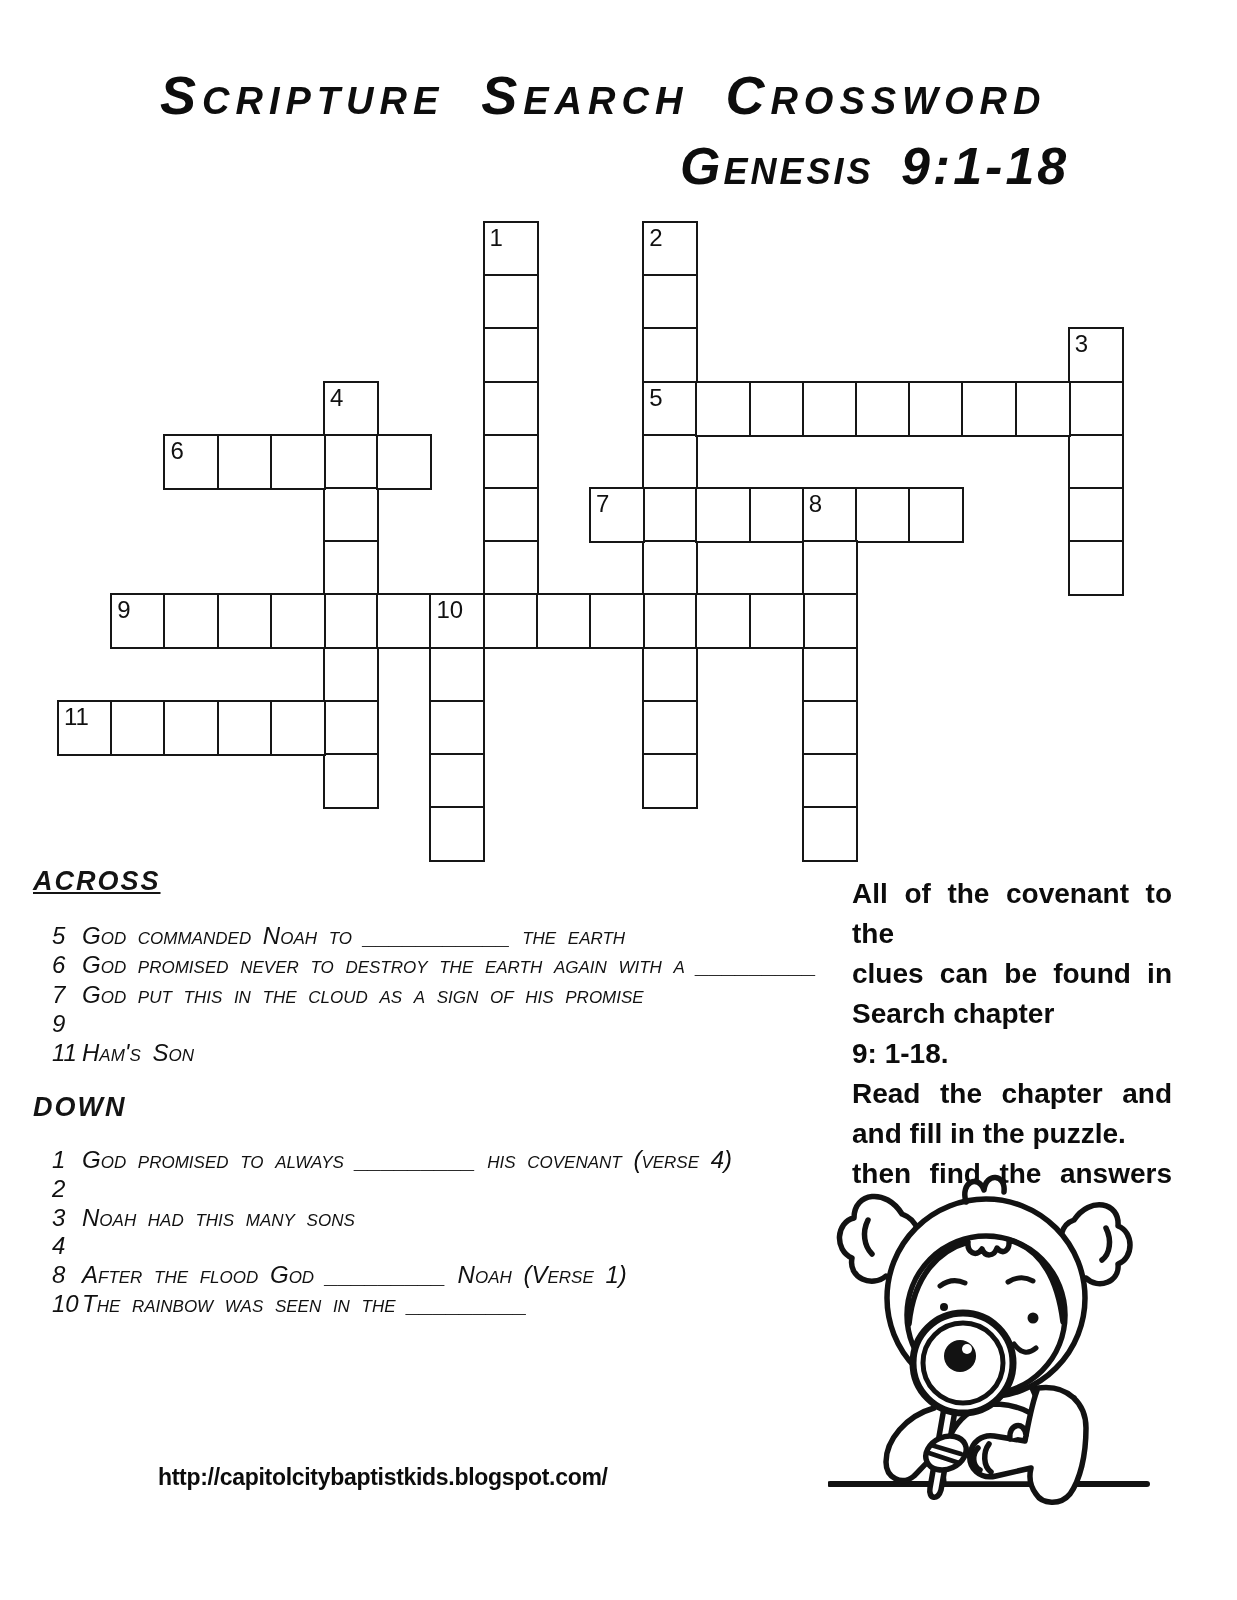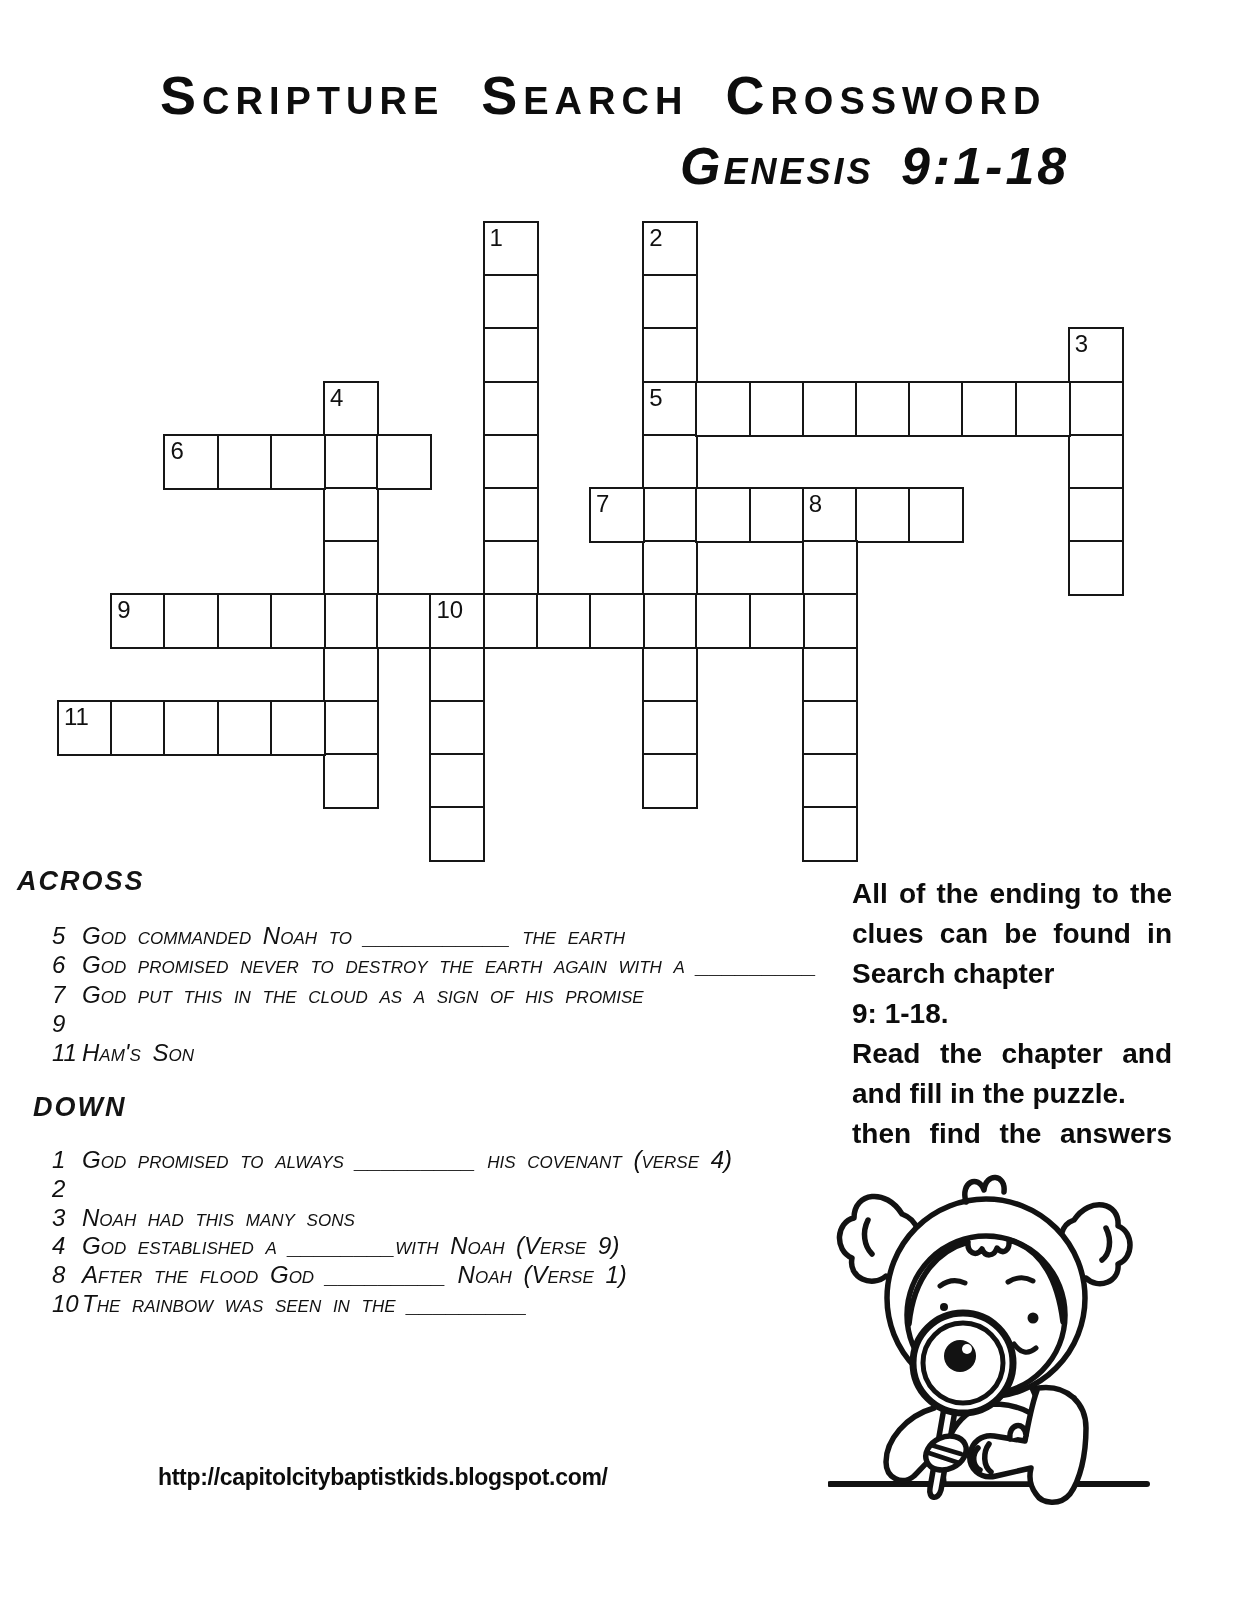--- a/index.html
+++ b/index.html
@@ -5,21 +5,21 @@
   html,body{margin:0;padding:0;}
   body{
     width:1237px;height:1600px;position:relative;overflow:hidden;
     background:#ffffff;color:#111;
     font-family:"Liberation Sans","DejaVu Sans",sans-serif;
   }
   .abs{position:absolute;}
   
   #page-title{
     left:160px;top:64px;
-    font-size:54px;font-weight:700;
+    font-size:54px;font-style:italic;font-weight:700;
     font-variant-caps:small-caps;letter-spacing:6px;word-spacing:16px;
     white-space:nowrap;color:#0d0d0d;
   }
   #page-subtitle{
     left:680px;top:136px;
     font-size:52px;font-style:italic;font-weight:700;
     font-variant-caps:small-caps;letter-spacing:3px;word-spacing:10px;
     white-space:nowrap;color:#0d0d0d;
   }
   
@@ -30,21 +30,21 @@
   }
   .cellnum{
     position:absolute;font-size:24px;font-weight:400;color:#111;
     line-height:1;
   }
   
   .section-head{
     font-size:27px;font-style:italic;font-weight:700;letter-spacing:2px;
     color:#141414;
   }
-  #across-head{left:17px;top:866px;}
+  #across-head{left:33px;top:866px;text-decoration:underline;}
   #down-head{left:33px;top:1092px;}
   .clue-list{left:33px;width:840px;}
   #across-list{top:922px;}
   #down-list{top:1146px;}
   .clue-row{display:flex;align-items:baseline;}
   #across-list .clue-row{height:29.3px;}
   #down-list .clue-row{height:28.8px;}
   .clue-num{
     flex:0 0 30px;padding-left:19px;
     font-size:24px;font-style:italic;font-weight:400;color:#111;
@@ -195,34 +195,33 @@
     </div>
     <div class="clue-row">
       <span class="clue-num">2</span>
     </div>
     <div class="clue-row">
       <span class="clue-num">3</span>
       <span class="clue-text">Noah had this many sons</span>
     </div>
     <div class="clue-row">
       <span class="clue-num">4</span>
-      <span class="clue-text">God established a ________with Noah (Verse 9)</span>
     </div>
     <div class="clue-row">
       <span class="clue-num">8</span>
       <span class="clue-text">After the flood God _________ Noah (Verse 1)</span>
     </div>
     <div class="clue-row">
       <span class="clue-num">10</span>
       <span class="clue-text">The rainbow was seen in the _________</span>
     </div>
   </div>
 
 <div class="abs" id="instructions">
-    <div class="instr-line just">All of the ending to the</div>
+    <div class="instr-line just">All of the covenant to the</div>
     <div class="instr-line just">clues can be found in</div>
     <div class="instr-line">Search chapter</div>
     <div class="instr-line">9: 1-18.</div>
     <div class="instr-line just">Read the chapter and</div>
     <div class="instr-line">and fill in the puzzle.</div>
     <div class="instr-line just">then find the answers</div>
   </div>
 
 <svg class="abs" id="illustration" viewBox="0 0 334 354" fill="none" stroke="#121212" stroke-width="5.5" stroke-linecap="round" stroke-linejoin="round">
 

